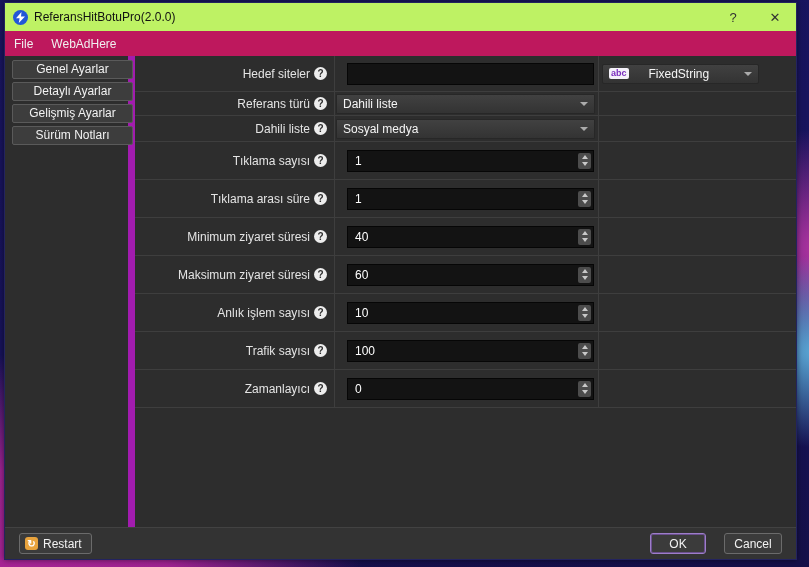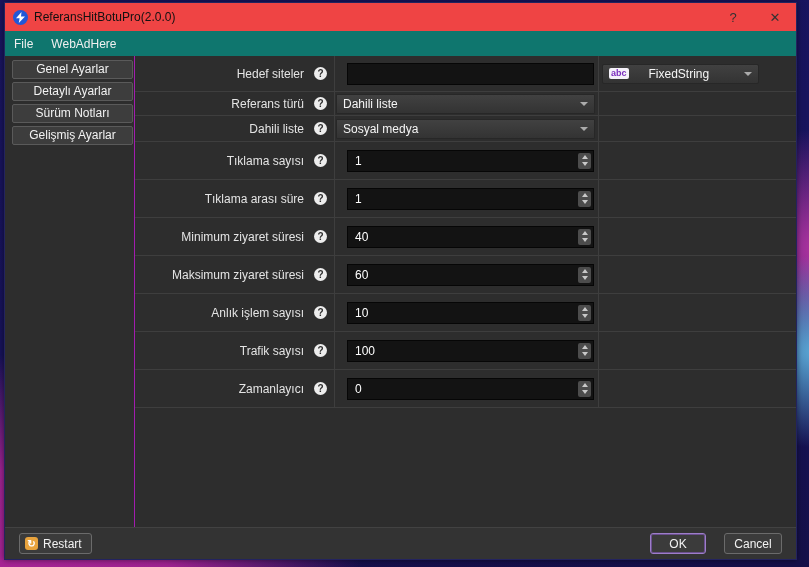--- a/index.html
+++ b/index.html
@@ -12,47 +12,47 @@
       radial-gradient(700px 420px at -8% 108%, #ad2598 0%, rgba(173,37,152,0.9) 35%, rgba(173,37,152,0) 62%),
       linear-gradient(175deg, #191560 0%, #17135a 55%, #151049 100%);
   }
   .window {
     position:absolute; left:4px; top:2px; width:793px; height:558px;
     background:#2d2d2d; border:1px solid #23235f;
     display:flex; flex-direction:column;
     box-shadow:0 0 6px rgba(0,0,0,.5);
   }
   
-  .titlebar { height:28px; background:#ef4444; display:flex; align-items:center; flex:0 0 auto; }
+  .titlebar { height:28px; background:#bef264; display:flex; align-items:center; flex:0 0 auto; }
   .app-icon { width:15px; height:15px; border-radius:50%; background:#2257d7; margin:0 6px 0 8px;
               display:flex; align-items:center; justify-content:center; flex:0 0 auto; }
   .app-icon svg { display:block; }
   .title-text { font-size:12px; color:#111; }
   .title-controls { margin-left:auto; display:flex; align-items:center; height:100%; }
   .tbtn { width:42px; height:100%; display:flex; align-items:center; justify-content:center;
           font-size:13px; color:#333; cursor:default; }
   
-  .menubar { height:25px; background:#0f766e; display:flex; align-items:center; flex:0 0 auto; }
+  .menubar { height:25px; background:#be185d; display:flex; align-items:center; flex:0 0 auto; }
   .menu-item { padding:0 9px; font-size:12px; color:#f0f0f0; height:100%; display:flex; align-items:center; }
   
   .wbody { flex:1 1 auto; display:flex; min-height:0; background:#2d2d2d; }
-  .sidebar { width:130px; flex:0 0 auto; border-right:1px solid #a21caf; padding-top:2px; }
+  .sidebar { width:130px; flex:0 0 auto; border-right:7px solid #a21caf; padding-top:2px; }
   .side-btn { display:block; margin:2px 2px 3px 7px; width:121px; height:19px; line-height:17px;
               background:#3d3d3d; border:1px solid #5a5a5a; border-radius:2px;
               color:#f2f2f2; font-size:12px; text-align:center; }
   .main { flex:1 1 auto; display:flex; flex-direction:column; }
   .frow { display:flex; border-bottom:1px solid #3e3e3e; align-items:center; }
   .r-input  { height:36px; }
   .r-combo1 { height:24px; }
   .r-combo2 { height:26px; }
   .r-spin   { height:38px; }
   .r-static { height:35px; }
   .r-fill   { flex:1 1 auto; border-bottom:none; }
   .c-label { width:200px; flex:0 0 auto; align-self:stretch; display:flex; align-items:center;
-             justify-content:flex-end; gap:10px; padding-right:7px; border-right:1px solid #3e3e3e;
+             justify-content:flex-end; gap:4px; padding-right:7px; border-right:1px solid #3e3e3e;
              color:#e4e4e4; font-size:12px; white-space:nowrap; }
   .c-control { width:264px; flex:0 0 auto; align-self:stretch; display:flex; align-items:center;
                border-right:1px solid #3e3e3e; }
   .c-right { flex:1 1 auto; align-self:stretch; display:flex; align-items:center; }
   .help-badge { width:13px; height:13px; border-radius:50%; background:#ededed; color:#2d2d2d;
                 font-size:10px; font-weight:bold; line-height:13px; text-align:center; flex:0 0 auto; }
   .text-input { margin-left:12px; width:247px; height:22px; background:#131313;
                 border:1px solid #060606; color:#fff; font-size:12px; padding:0 6px;
                 font-family:"Liberation Sans", sans-serif; }
   .combo { margin-left:1px; width:259px; height:20px; background:linear-gradient(#414141,#333333);
@@ -111,22 +111,22 @@
   <div class="menubar">
     <span class="menu-item">File</span>
     <span class="menu-item">WebAdHere</span>
   </div>
 
   <div class="wbody">
 
     <div class="sidebar">
       <button class="side-btn">Genel Ayarlar</button>
       <button class="side-btn">Detaylı Ayarlar</button>
+      <button class="side-btn">Gelişmiş Ayarlar</button>
       <button class="side-btn">Sürüm Notları</button>
-      <button class="side-btn">Gelişmiş Ayarlar</button>
     </div>
 
     <div class="main">
 
       <div class="frow r-input">
         <div class="c-label">
           <span>Hedef siteler</span>
           <span class="help-badge">?</span>
         </div>
         <div class="c-control">

